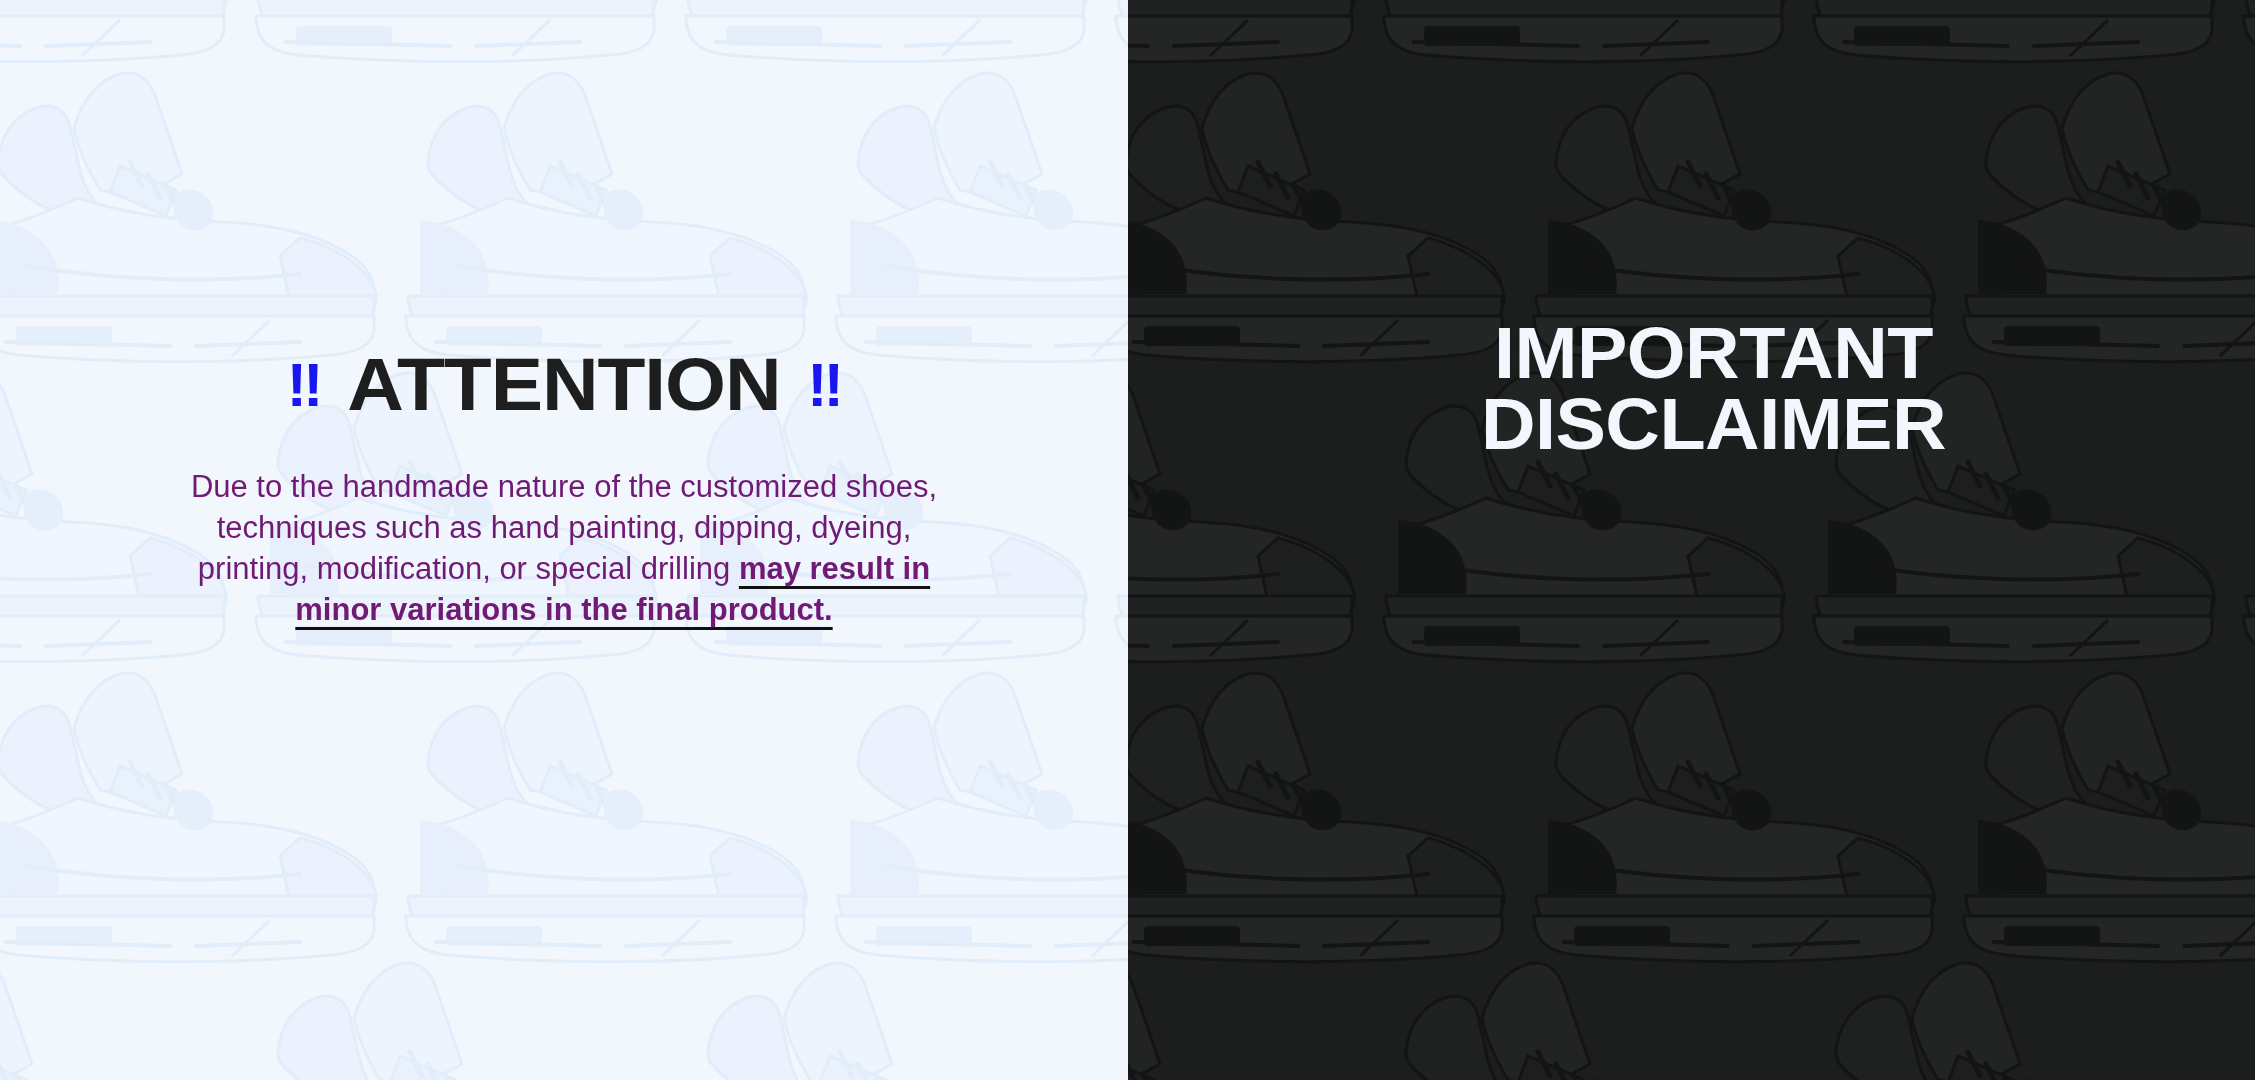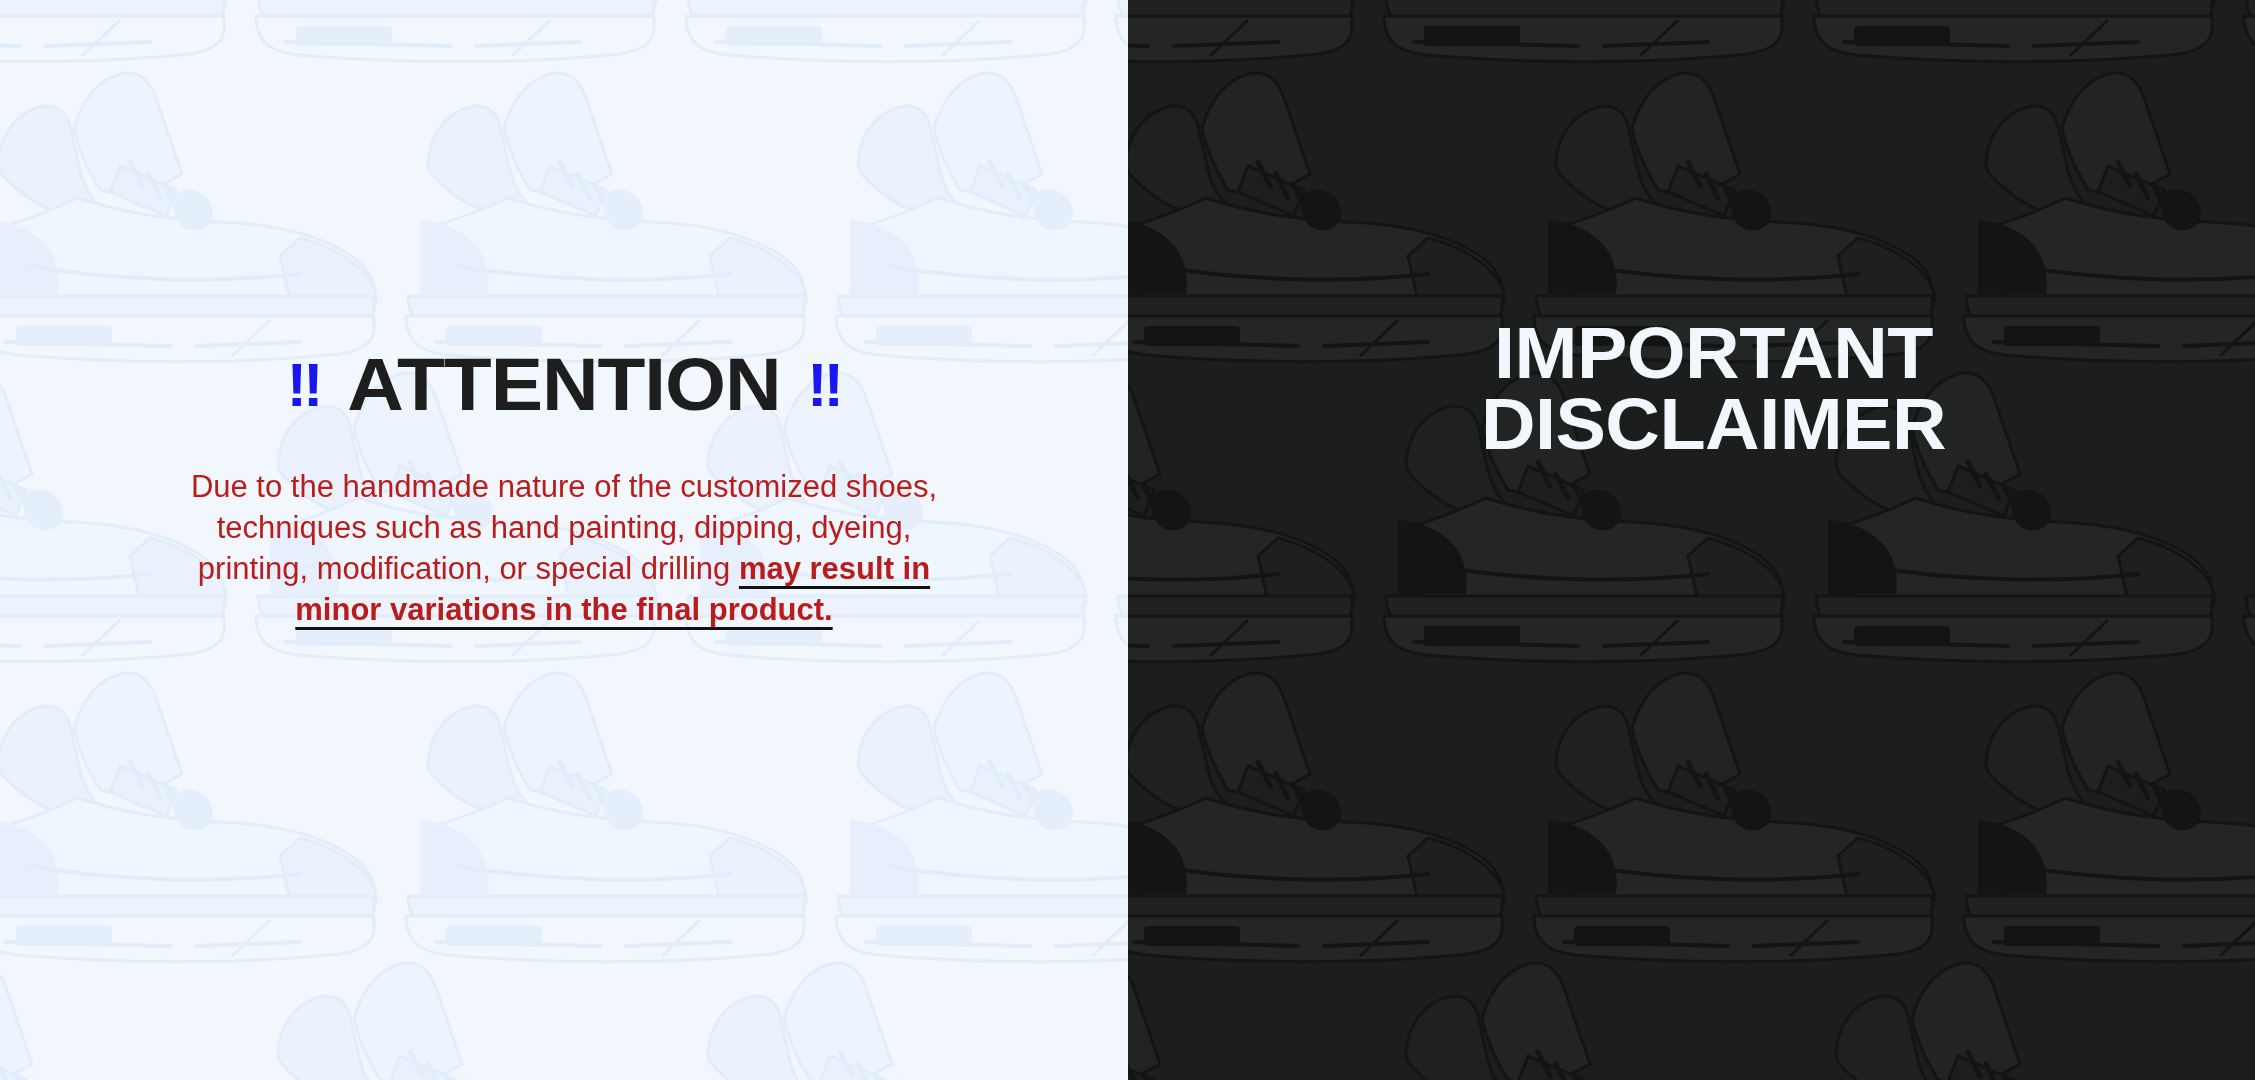--- a/index.html
+++ b/index.html
@@ -92,21 +92,21 @@
 
   
   .body-copy {
     text-align:center;
     font-size:31px;
     line-height:1.32;
     font-weight:400;
   }
 
   .panel-light .body-copy {
-    color:#b91c1c;
+    color:#701a75;
     width:800px;
     margin-top:45px;
   }
   .panel-dark .body-copy {
     color:#FFFFFF;
     width:820px;
     margin-top:40px;
   }
 
   .em {

